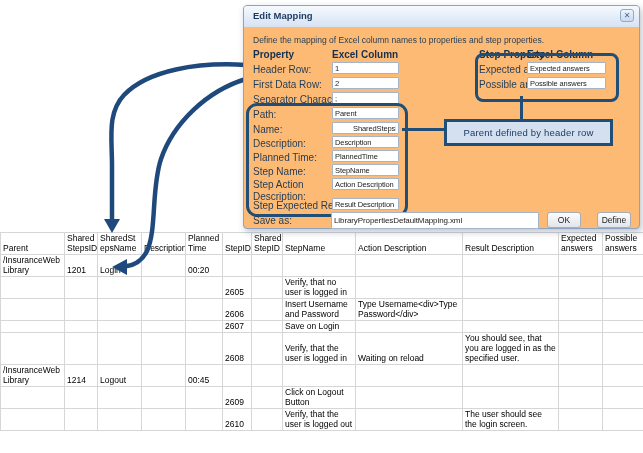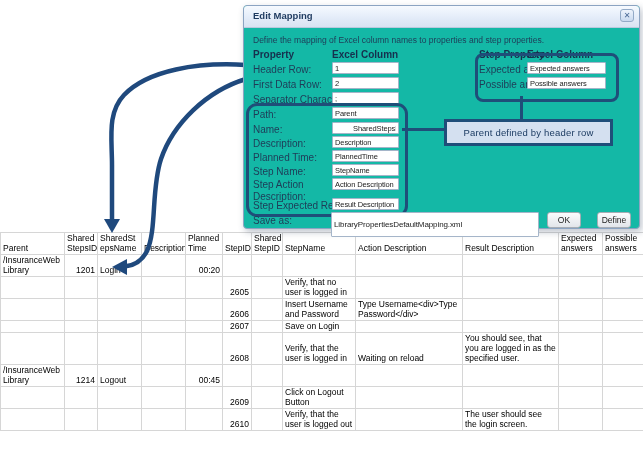--- a/index.html
+++ b/index.html
@@ -4,56 +4,56 @@
 <style>
   html,body{margin:0;padding:0;background:#fff;}
   #stage{position:relative;width:643px;height:453px;background:#fff;overflow:hidden;
          font-family:"Liberation Sans",sans-serif;}
 
   
   #arrows{position:absolute;left:0;top:0;width:643px;height:453px;z-index:5;pointer-events:none;}
 
   
   #dialog{position:absolute;left:243px;top:5px;width:397px;height:224px;z-index:10;
-          background:#14b8a6;border:1px solid #8ca4c2;border-radius:4px;
+          background:#fdba74;border:1px solid #8ca4c2;border-radius:4px;
           box-shadow:2px 3px 7px rgba(40,60,90,.30);box-sizing:border-box;}
   .dlg-titlebar{position:absolute;left:0;top:0;right:0;height:21px;
           background:linear-gradient(#f6faff,#e2ebf8 60%,#d8e3f2);
           border-bottom:1px solid #bac9de;border-radius:3px 3px 0 0;}
   .dlg-title{position:absolute;left:9px;top:4px;font-size:9.5px;font-weight:bold;color:#1e3a5f;}
   .dlg-close{position:absolute;right:5px;top:3px;width:14px;height:13px;
           background:linear-gradient(#eef4fc,#c9d9ef);border:1px solid #93aac7;border-radius:3px;
           color:#4a6a96;font-size:8px;line-height:12px;text-align:center;cursor:pointer;box-sizing:border-box;}
   .dlg-desc{position:absolute;left:9px;top:29px;font-size:8.5px;color:#1f3b57;}
   .col-head{position:absolute;font-size:10px;font-weight:bold;color:#16304e;text-align:right;}
   .fld-label{position:absolute;font-size:10px;color:#1f3b57;line-height:1.15;}
   .fld-input{position:absolute;height:12px;width:67px;box-sizing:border-box;
           border:1px solid #a5b5c9;background:#fff;font-family:"Liberation Sans",sans-serif;
           font-size:7.5px;letter-spacing:-0.1px;color:#222;padding:0 2px;border-radius:1px;}
-  .fld-input.wide{width:208px;height:25px;font-size:8px;}
+  .fld-input.wide{width:208px;height:17px;font-size:8px;}
   .fld-input.right{width:79px;}
   .btn{position:absolute;width:34px;height:16px;box-sizing:border-box;
           background:linear-gradient(#fbfcfd,#e2e5ea);border:1px solid #a7adb5;border-radius:3px;
           font-family:"Liberation Sans",sans-serif;font-size:8.5px;color:#222;text-align:center;
           line-height:14px;cursor:pointer;padding:0;}
   
   .grp{position:absolute;border:3px solid #1f4e79;border-radius:11px;pointer-events:none;}
   .callout{position:absolute;left:200px;top:113px;width:163px;height:21px;border:3px solid #1f4e79;
           background:#d4e0f0;color:#17375e;font-size:9.5px;text-align:center;line-height:21px;
           letter-spacing:.2px;}
   .conn{position:absolute;background:#1f4e79;pointer-events:none;}
 
   
   #sheet{position:absolute;left:0;top:232px;width:643px;z-index:1;}
   table{border-collapse:collapse;table-layout:fixed;width:643px;}
   th,td{border:1px solid #d6d6d6;vertical-align:bottom;padding:0 2px 1px 2px;
         font-size:8.5px;line-height:1.18;color:#000;font-weight:normal;text-align:left;
         overflow:hidden;}
   th{white-space:pre-line;}
-  td.num{text-align:right;}
+  td.num{}
   tr{height:11px;}
 </style>
 </head>
 <body>
 <div id="stage">
 
   <svg id="arrows" viewBox="0 0 643 453">
     <path d="M 246 65 C 198 62, 148 70, 124 95 C 107 113, 112 138, 112 165 L 112 221" fill="none" stroke="#1f497d" stroke-width="4.5" stroke-linecap="round"></path>
     <polygon points="104,219 120,219 112,233" fill="#1f497d"></polygon>
     <path d="M 246 79 C 206 91, 173 124, 161 159 C 151 189, 157 229, 147 251 C 142 261, 134 265, 127 266" fill="none" stroke="#1f497d" stroke-width="4.5" stroke-linecap="round"></path>

